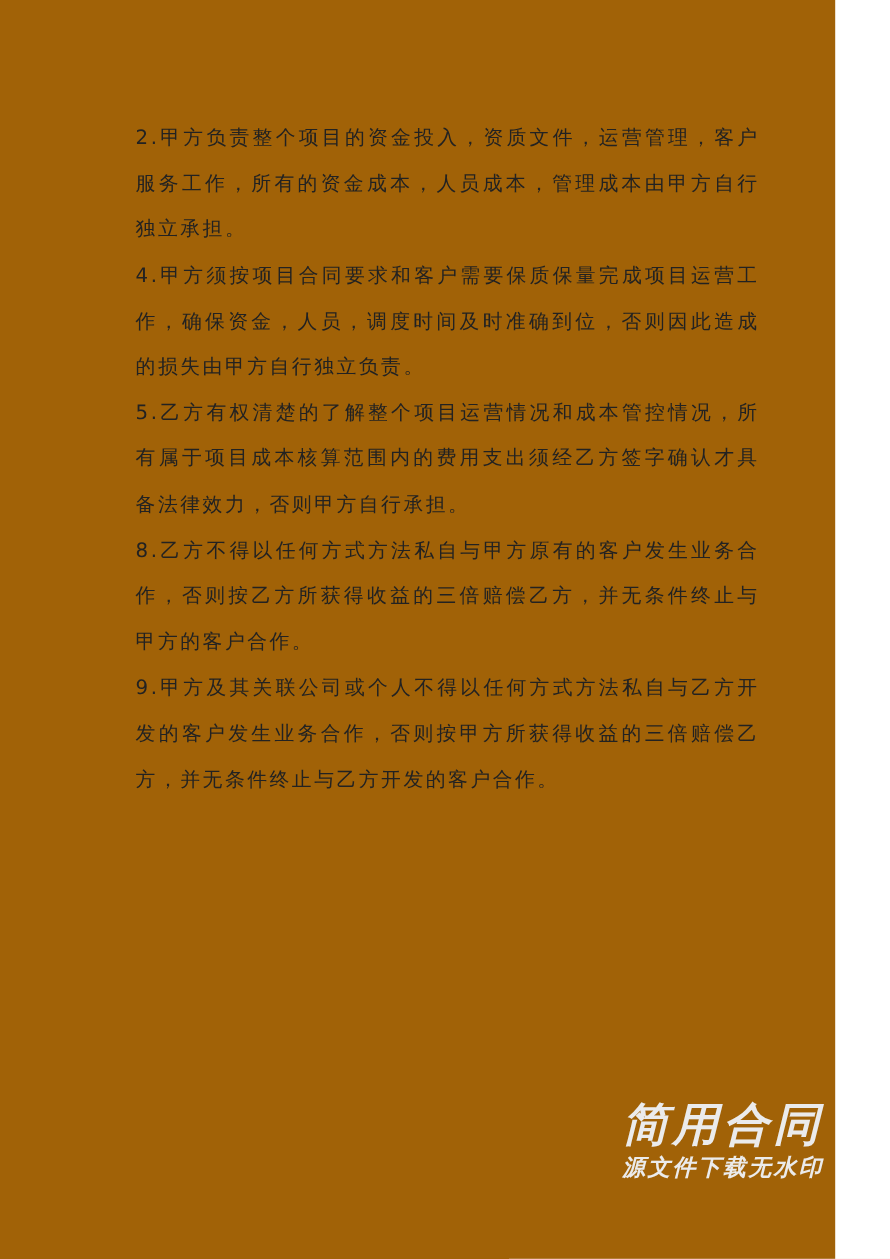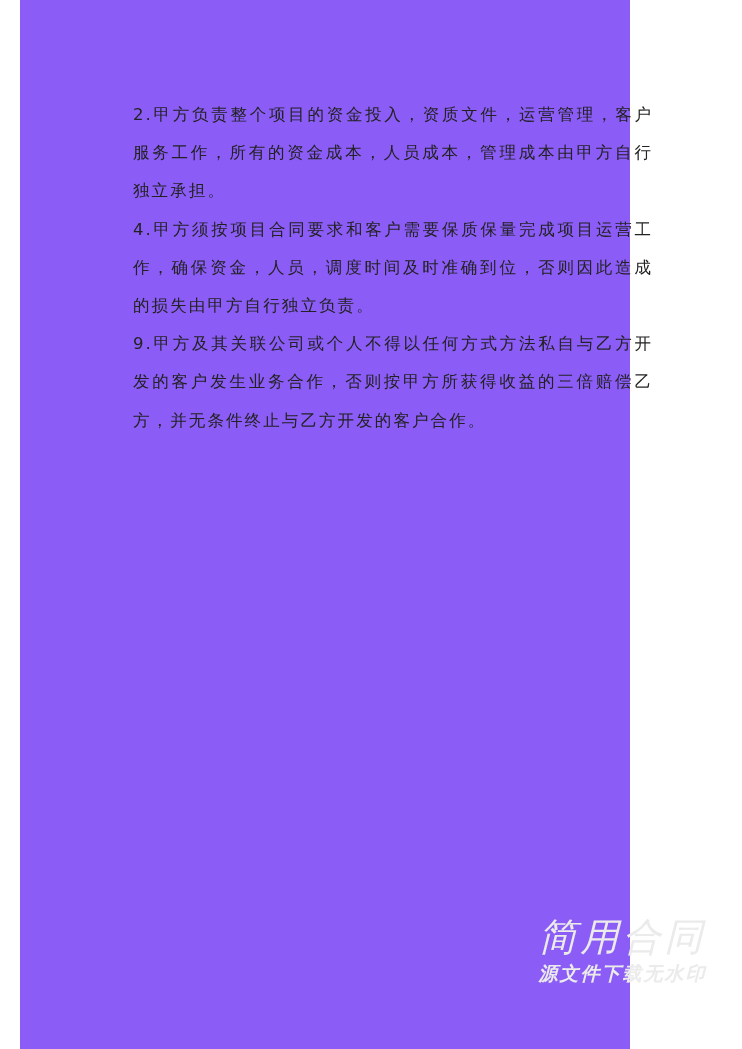--- a/index.html
+++ b/index.html
@@ -1,41 +1,43 @@
 <!DOCTYPE html>
 <html><head>
 <meta charset="utf-8">
 <style>
   html, body { margin: 0; padding: 0; background: #ffffff; }
   body { width: 742px; height: 1049px; position: relative; overflow: hidden; }
-  .page { position: absolute; left: 0; top: 0; width: 610px; height: 1049px; background: #8b5cf6; margin-left: 20px; }
+  .page { position: absolute; left: 0; top: 0; width: 696px; height: 1049px; background: #a16207; }
   .content {
     position: absolute; left: 113px; top: 96px; width: 520px;
     font-family: "DejaVu Sans", "Liberation Sans", sans-serif;
     font-size: 16.5px; color: #222; letter-spacing: 2.1px;
     line-height: 38.2px;
   }
   .content p { margin: 0; padding: 0; text-align: justify; }
   .watermark { position: absolute; left: 510px; top: 915px; width: 185px; text-align: center; }
   .wm-title {
-    font-family: "DejaVu Sans", sans-serif; font-weight: normal; font-style: italic;
+    font-family: "DejaVu Sans", sans-serif; font-weight: bold; font-style: italic;
     font-size: 38px; letter-spacing: 4px; color: #ebebeb; line-height: 44px;
   }
   .wm-sub {
     font-family: "DejaVu Sans", sans-serif; font-weight: bold; font-style: italic;
     font-size: 19px; letter-spacing: 2px; color: #ebebeb; line-height: 28px;
   }
 </style>
 </head>
 <body>
 
 <div class="page">
   <div class="content">
     <p>2.甲方负责整个项目的资金投入，资质文件，运营管理，客户服务工作，所有的资金成本，人员成本，管理成本由甲方自行独立承担。</p>
     <p>4.甲方须按项目合同要求和客户需要保质保量完成项目运营工作，确保资金，人员，调度时间及时准确到位，否则因此造成的损失由甲方自行独立负责。</p>
+    <p>5.乙方有权清楚的了解整个项目运营情况和成本管控情况，所有属于项目成本核算范围内的费用支出须经乙方签字确认才具备法律效力，否则甲方自行承担。</p>
+    <p>8.乙方不得以任何方式方法私自与甲方原有的客户发生业务合作，否则按乙方所获得收益的三倍赔偿乙方，并无条件终止与甲方的客户合作。</p>
     <p>9.甲方及其关联公司或个人不得以任何方式方法私自与乙方开发的客户发生业务合作，否则按甲方所获得收益的三倍赔偿乙方，并无条件终止与乙方开发的客户合作。</p>
   </div>
 
   <div class="watermark">
     <div class="wm-title">简用合同</div>
     <div class="wm-sub">源文件下载无水印</div>
   </div>
 </div>
 
 </body></html>

